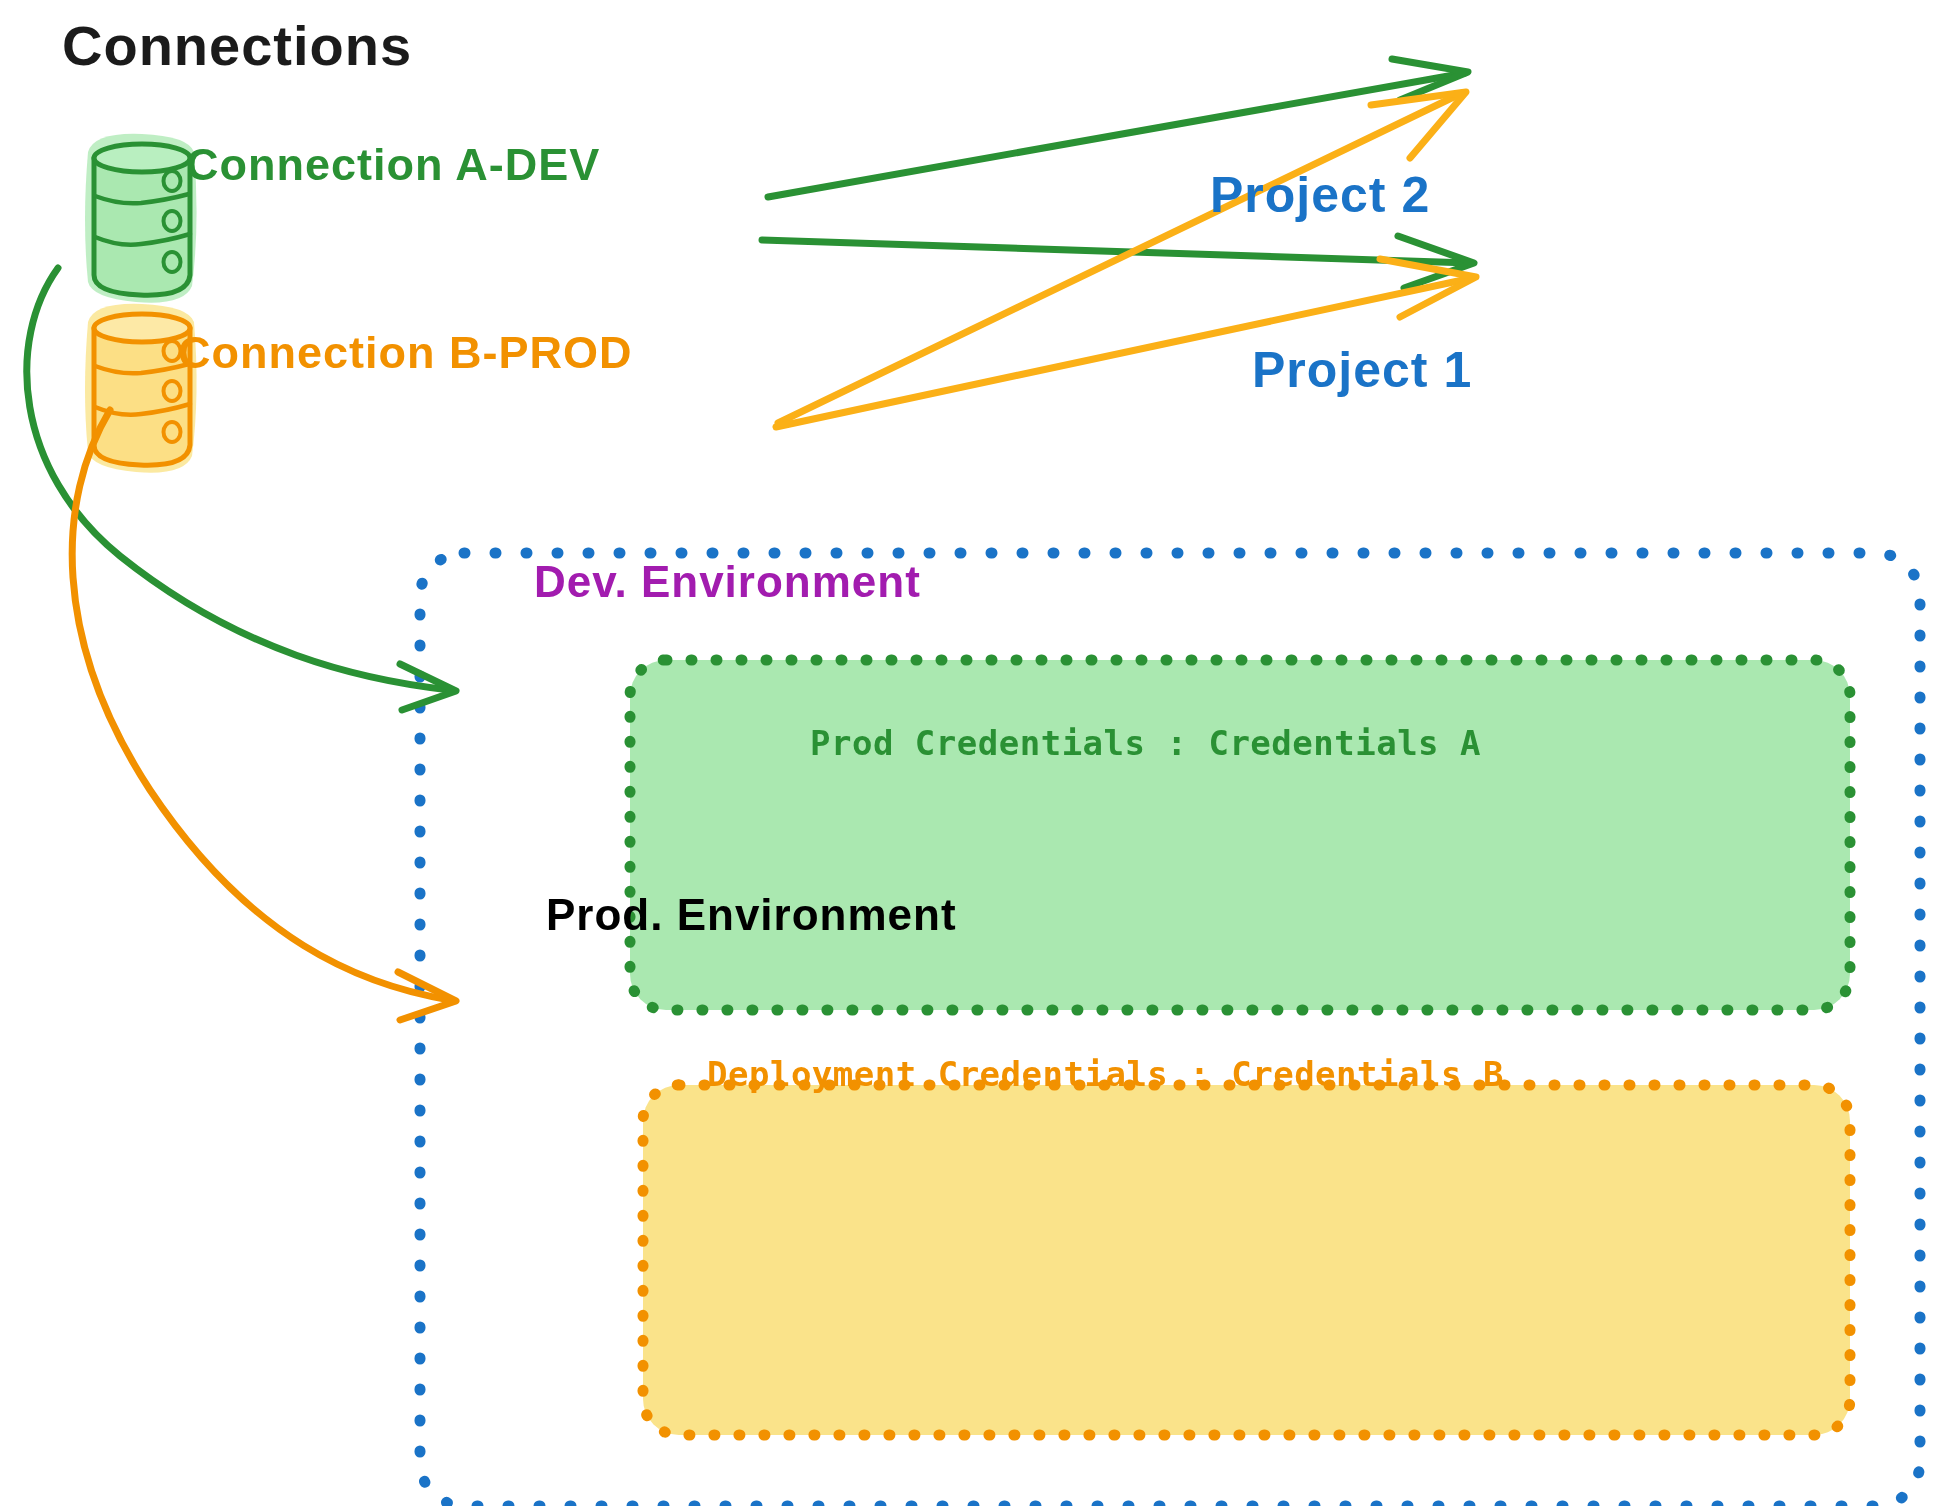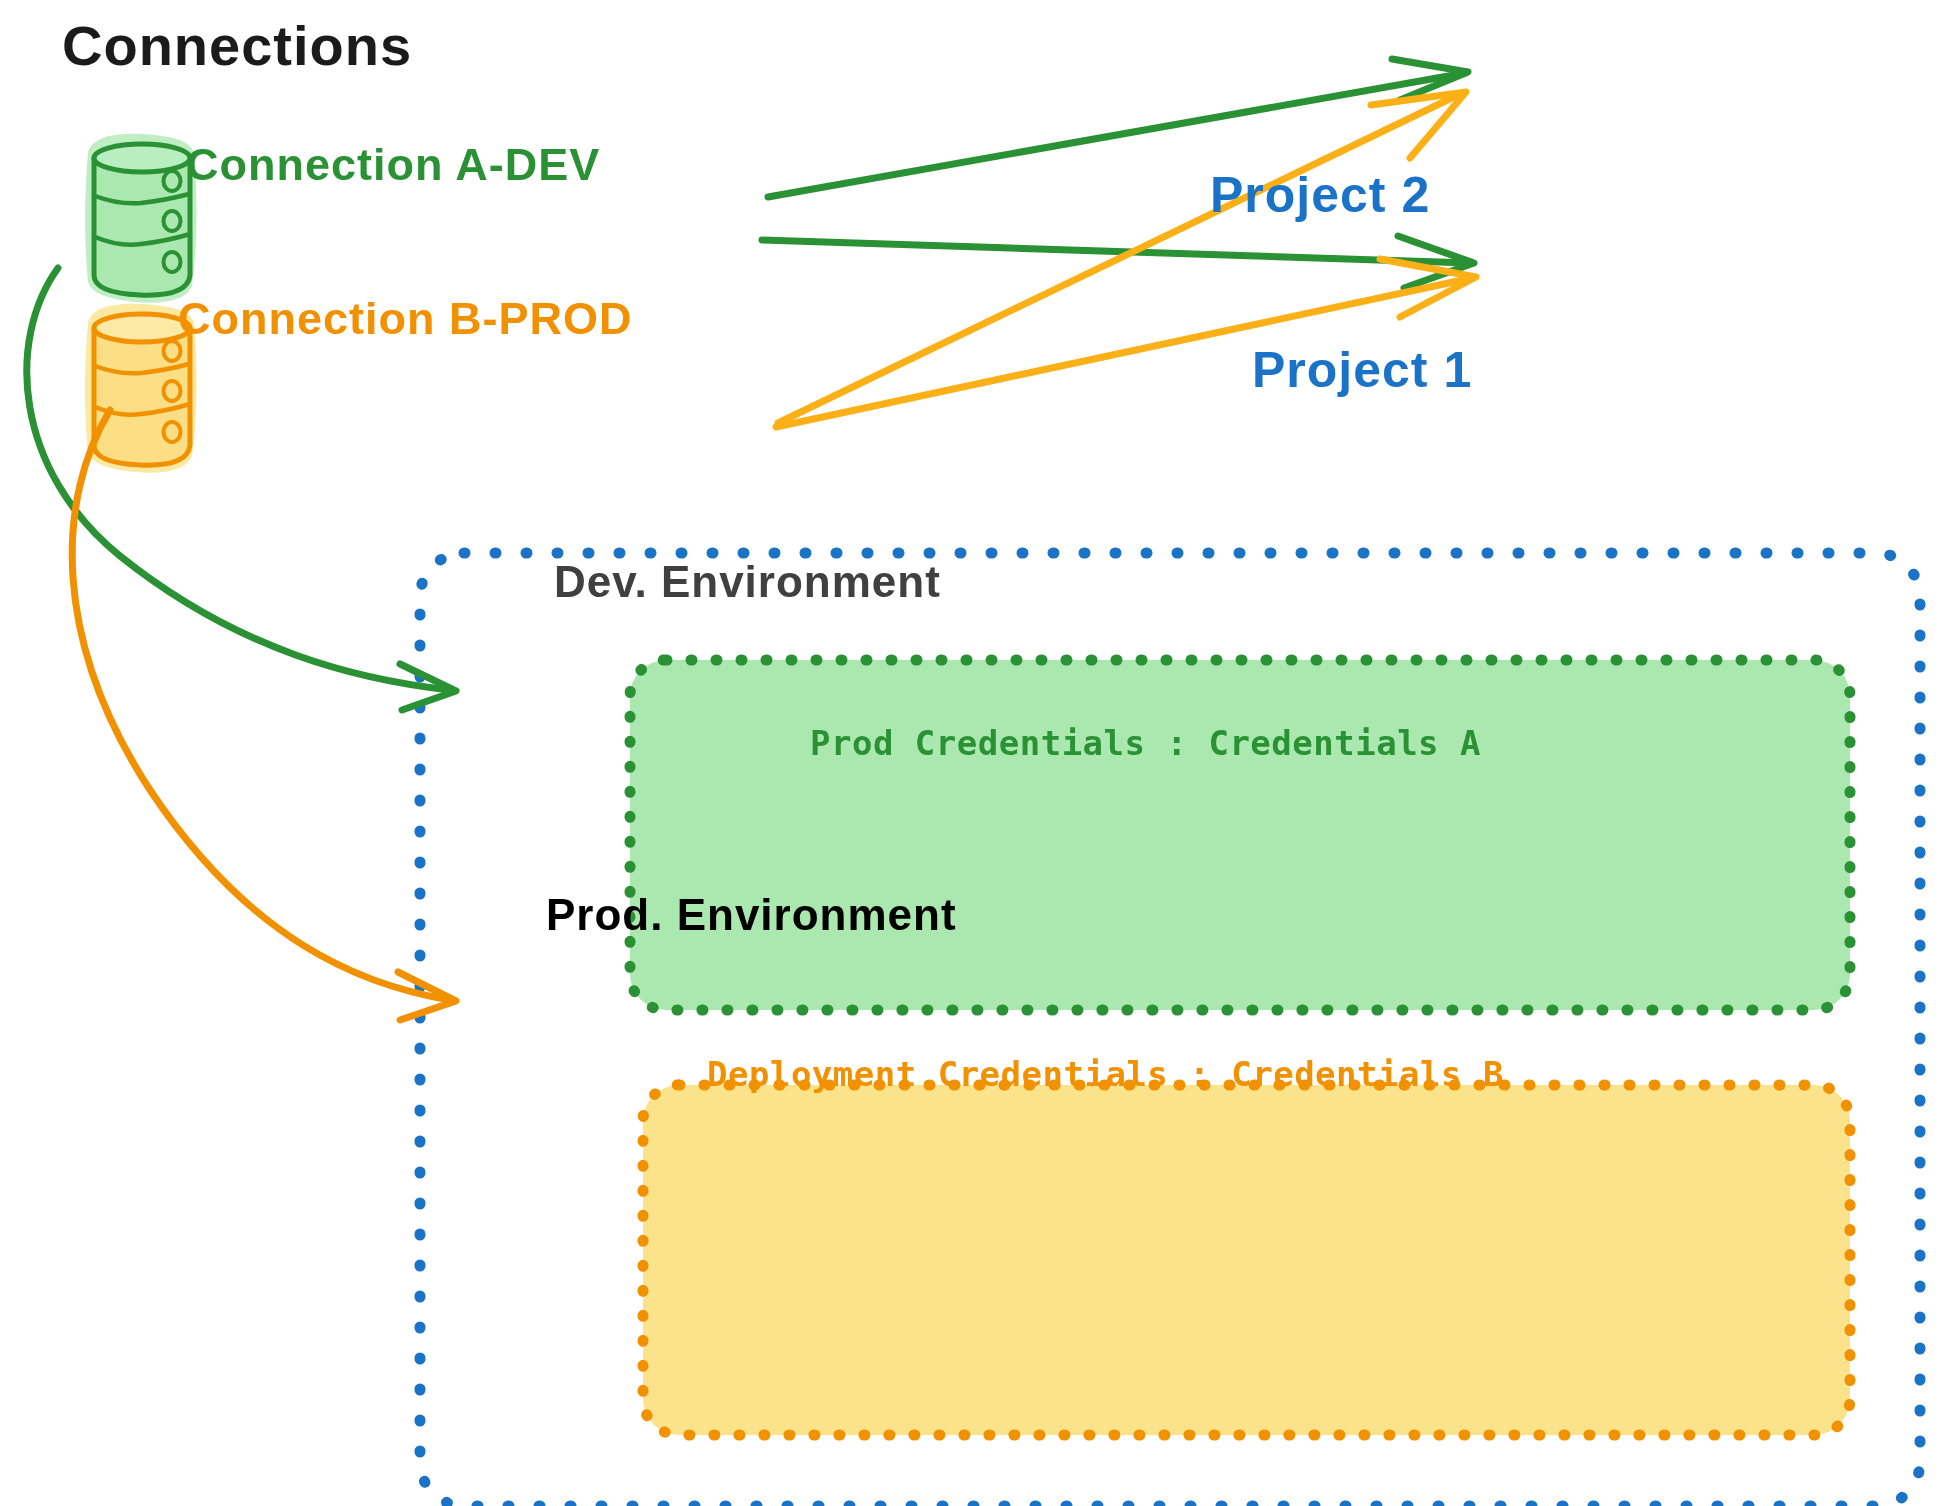--- a/index.html
+++ b/index.html
@@ -44,21 +44,21 @@
     color: #1b1b1b;
   }
   #label-conn-a {
     left: 186px;
     top: 142px;
     font-size: 45px;
     color: #2a9134;
   }
   #label-conn-b {
     left: 178px;
-    top: 296px;
+    top: 330px;
     font-size: 45px;
     color: #f29100;
   }
   #label-project-3 {
     left: 1210px;
     top: 25px;
     font-size: 50px;
     color: #1a73c7;
   }
   #label-project-2 {
@@ -71,22 +71,21 @@
     left: 1228px;
     top: 345px;
     font-size: 50px;
     color: #1a73c7;
     margin-left: 24px;
   }
   #label-dev-env {
     left: 534px;
     top: 560px;
     font-size: 44px;
-    color: #404040;
-    margin-left: 20px;
+    color: #a21caf;
   }
   #label-prod-env {
     left: 546px;
     top: 893px;
     font-size: 44px;
     color: #000000;
   }
   #label-dev-creds {
     left: 810px;
     top: 726px;

